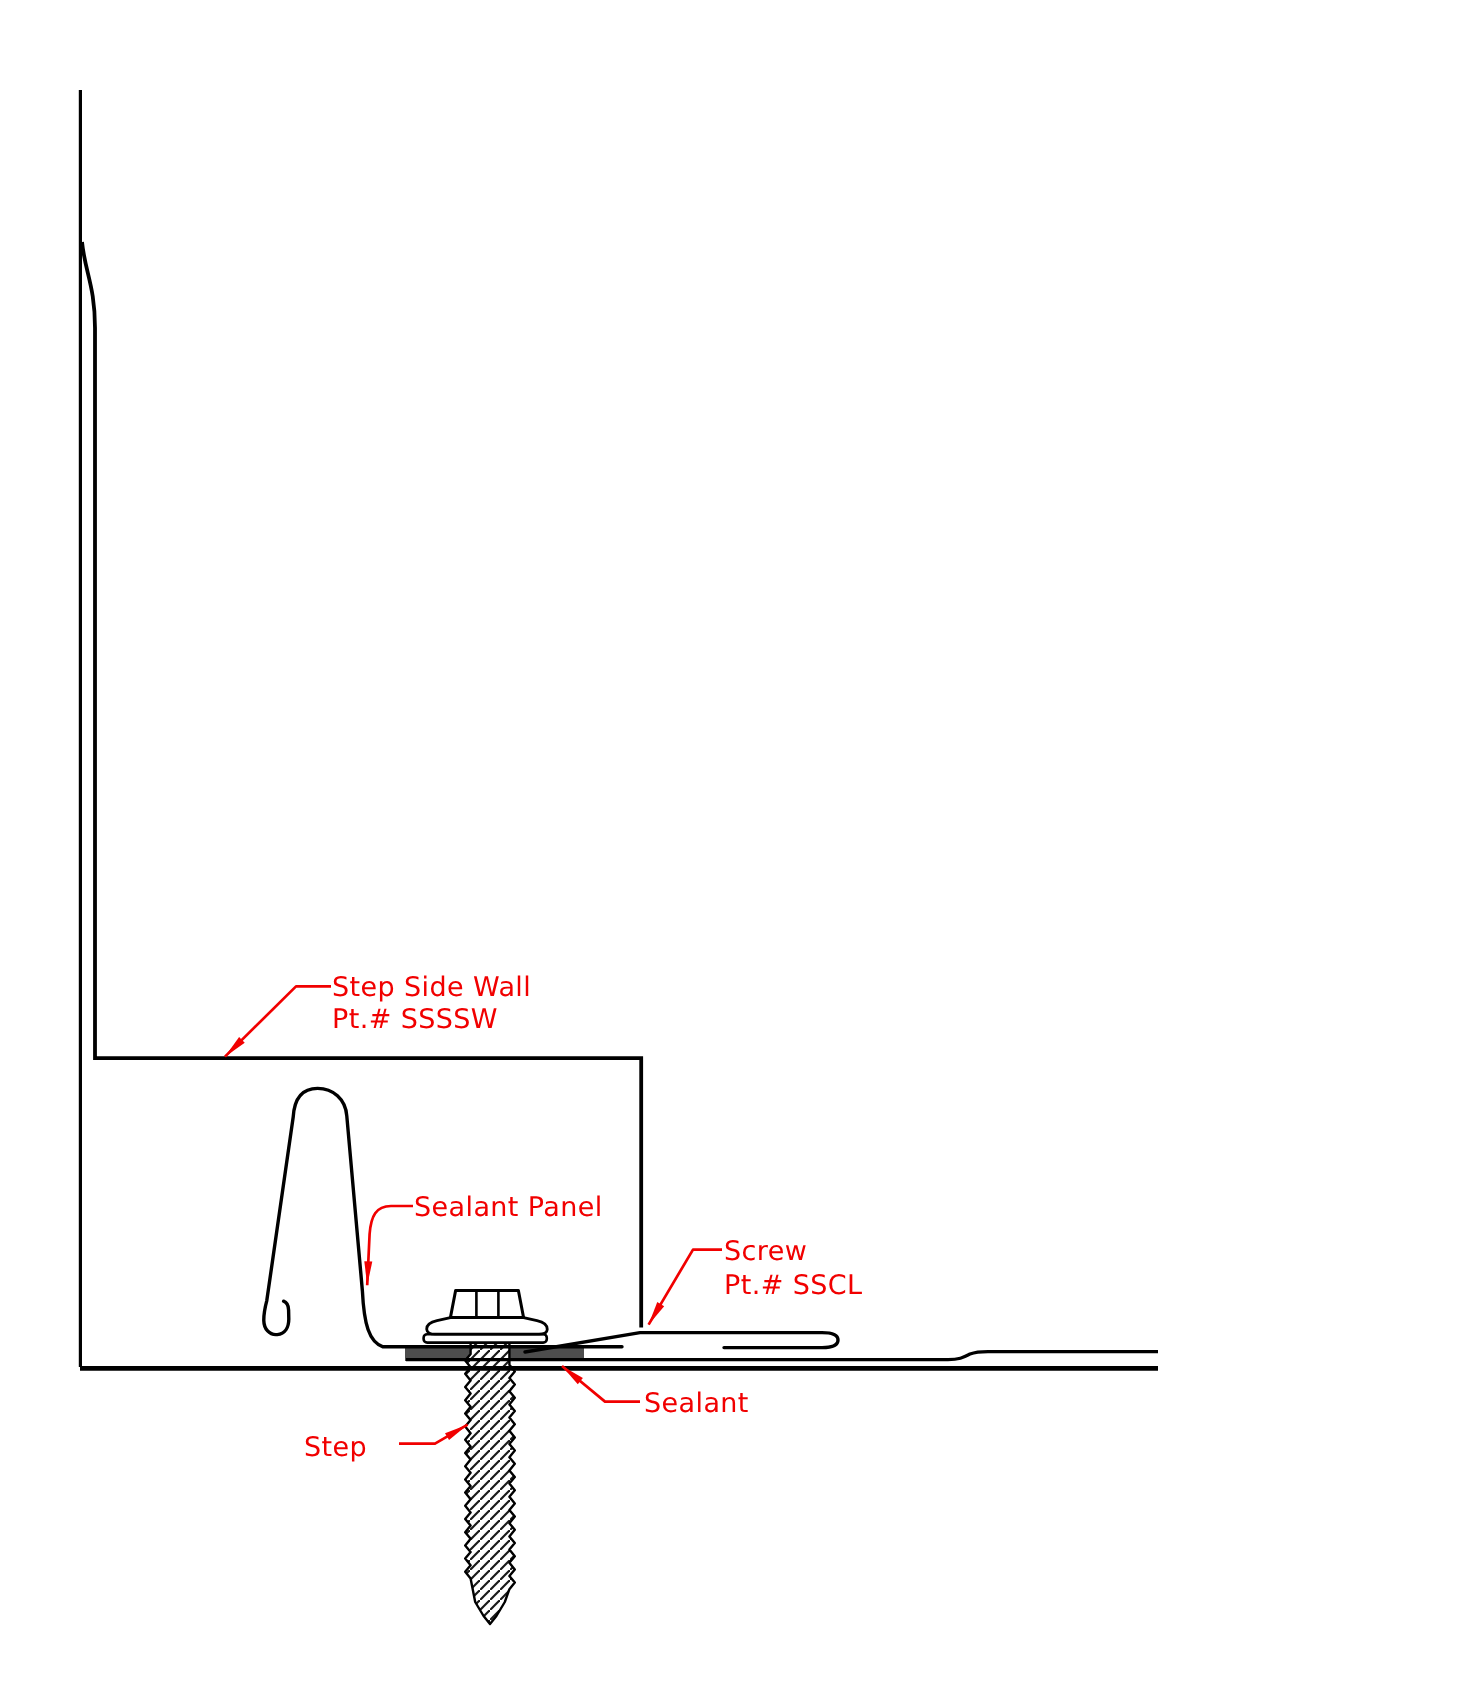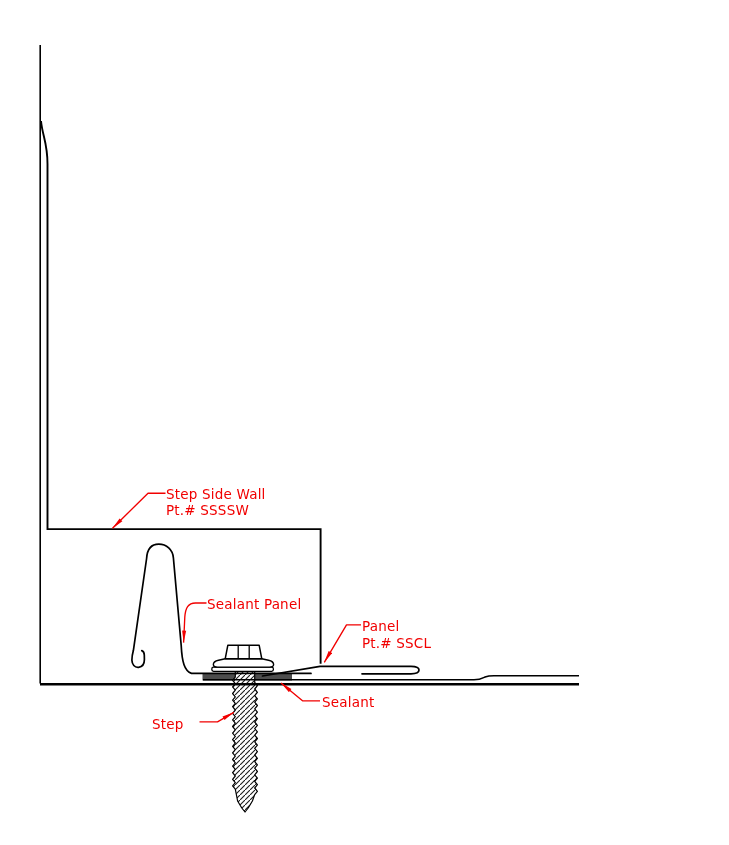--- a/index.html
+++ b/index.html
@@ -87,21 +87,21 @@
   <div class="anno" style="left:166px;top:486px;">
     <span>Step Side Wall</span>
     <span class="l2">Pt.# SSSSW</span>
   </div>
 
   <div class="anno" style="left:207px;top:596px;">
     <span>Sealant Panel</span>
   </div>
 
   <div class="anno cleat-lbl" style="left:362px;top:618px;">
-    <span>Panel</span>
+    <span>Screw</span>
     <span class="l2">Pt.# SSCL</span>
   </div>
 
   <div class="anno" style="left:322px;top:694px;">
     <span>Sealant</span>
   </div>
 
   <div class="anno" style="left:152px;top:716px;">
     <span>Step</span>
   </div>

